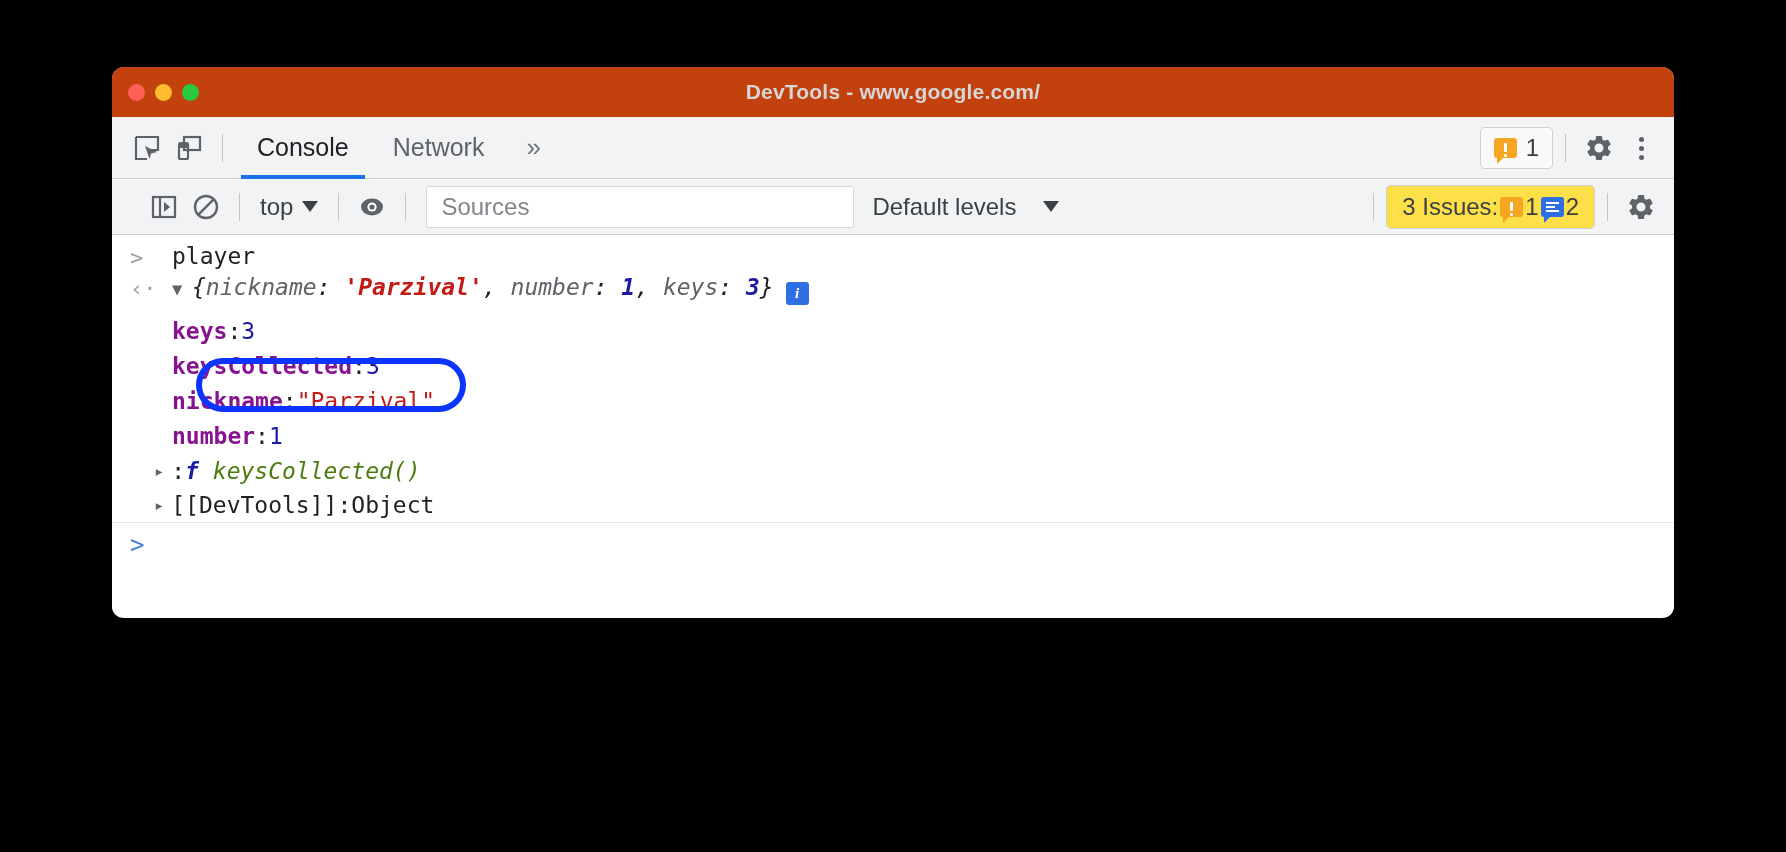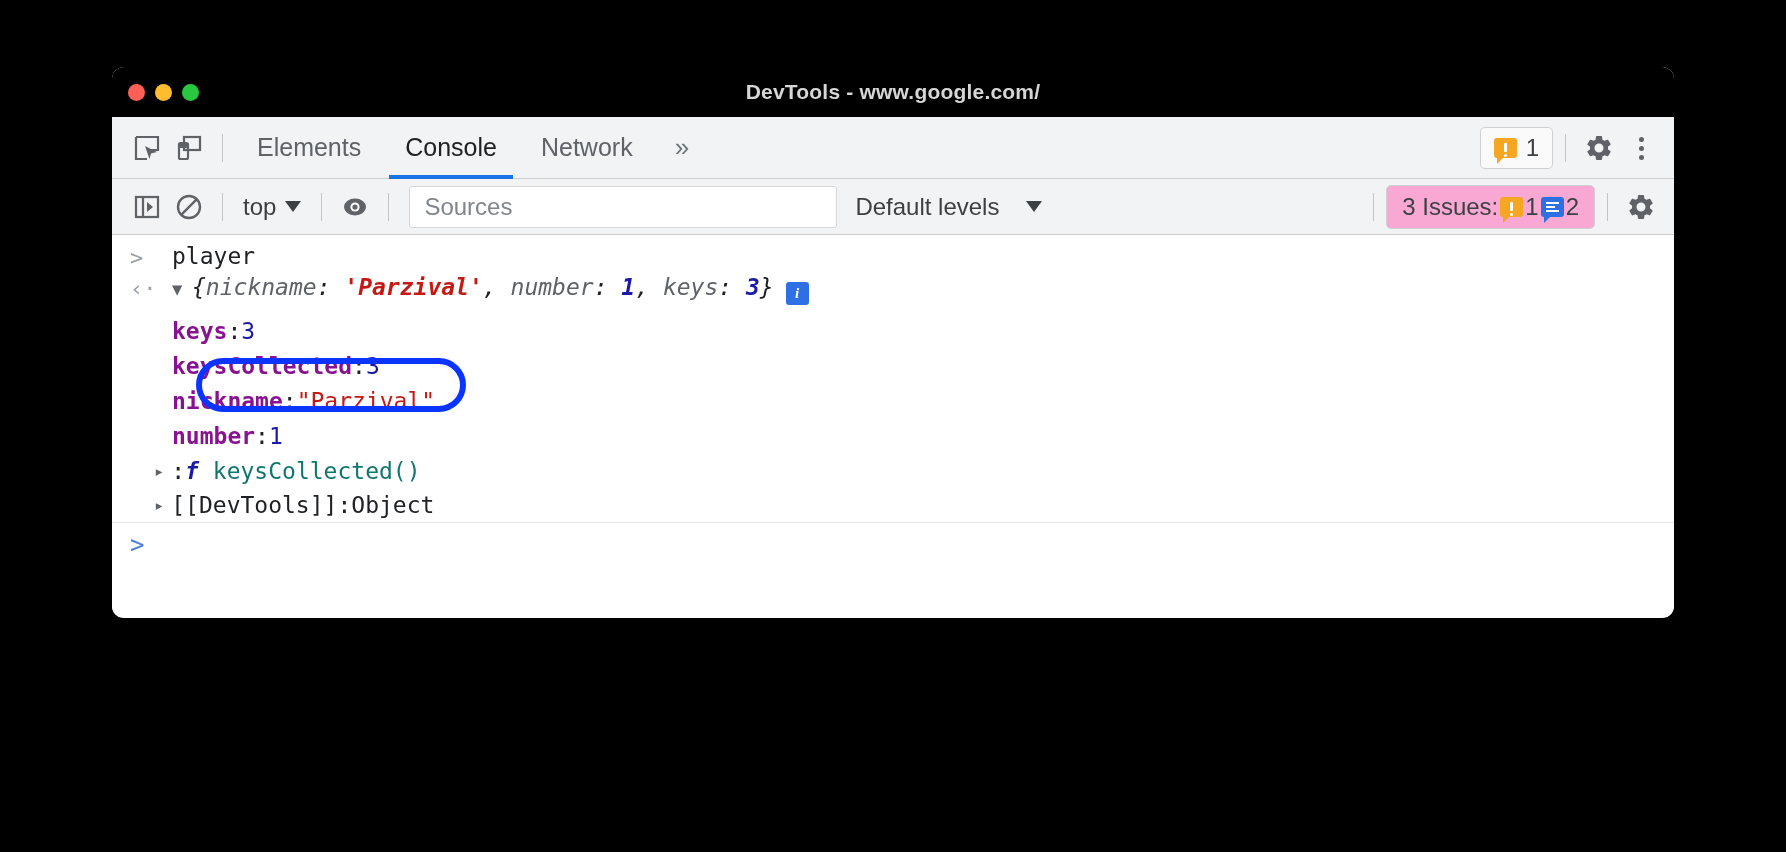--- a/index.html
+++ b/index.html
@@ -32,21 +32,21 @@
     border-radius: 12px;
     overflow: hidden;
     box-shadow: 0 0 34px rgba(0,0,0,0.9);
     background: #ffffff;
   }
 
   
   .titlebar {
     position: relative;
     height: 50px;
-    background: #000000;
+    background: #c2410c;
     display: flex;
     align-items: center;
   }
   .traffic {
     position: absolute;
     left: 16px;
     top: 0;
     height: 50px;
     display: flex;
     align-items: center;
@@ -238,21 +238,21 @@
   }
 
   
   .filterbar {
     position: relative;
     height: 56px;
     background: #f1f3f4;
     border-bottom: 1px solid #cdcdcd;
     display: flex;
     align-items: center;
-    padding-left: 14px;
+    padding-left: 31px;
     box-sizing: border-box;
   }
   .ctx-select {
     display: flex;
     align-items: center;
     gap: 9px;
     font-size: 24px;
     color: #3c4043;
     padding: 0 8px;
     cursor: pointer;
@@ -297,21 +297,21 @@
     height: 56px;
     display: flex;
     align-items: center;
   }
   .issues-pill {
     display: flex;
     align-items: center;
     gap: 2px;
     border: 1px solid #d0d0d0;
     border-radius: 5px;
-    background: #f9a8d4;
+    background: #fde047;
     height: 42px;
     padding: 0 15px;
     cursor: pointer;
     white-space: nowrap;
   }
   .issues-pill .lbl {
     font-size: 24px;
     color: #3c4043;
   }
 
@@ -363,21 +363,21 @@
   .key        { color: #881391; font-weight: bold; }
   .punc       { color: #202124; }
   .num        { color: #1a1aa6; }
   .str        { color: #c41a16; }
   .prev-key   { color: #5f6368; font-style: italic; }
   .prev-str   { color: #c41a16; font-style: italic; font-weight: bold; }
   .prev-num   { color: #1a1aa6; font-style: italic; font-weight: bold; }
   .prev-brace { color: #202124; font-style: italic; }
   .getter     { color: #b064b0; }
   .fn-f       { color: #1a1aa6; font-style: italic; font-weight: bold; }
-  .fn-name    { color: #0f766e; }
+  .fn-name    { color: #4d7c0f; font-style: italic; }
   .proto      { color: #202124; }
   .tri {
     color: #5f6368;
     font-size: 17px;
     margin-right: 7px;
     user-select: none;
   }
   .info-icon {
     display: inline-flex;
     align-items: center;
@@ -448,23 +448,20 @@
         <svg width="28" height="28" viewBox="0 0 28 28">
           <rect x="9" y="3" width="16" height="13" fill="none" stroke="#5f6368" stroke-width="2.2"></rect>
           <rect x="4" y="9" width="9" height="16" rx="1.5" fill="none" stroke="#5f6368" stroke-width="2.2"></rect>
           <rect x="4" y="9" width="9" height="5" fill="#5f6368"></rect>
         </svg>
       </div>
 
       <div class="vsep"></div>
 
       <div class="tabs">
-        <div class="tab">
-          <span>Elements</span>
-        </div>
         <div class="tab active">
           <span>Console</span>
         </div>
         <div class="tab">
           <span>Network</span>
         </div>
         <div class="tab-more">»</div>
       </div>
 
       <div class="tabbar-right">

